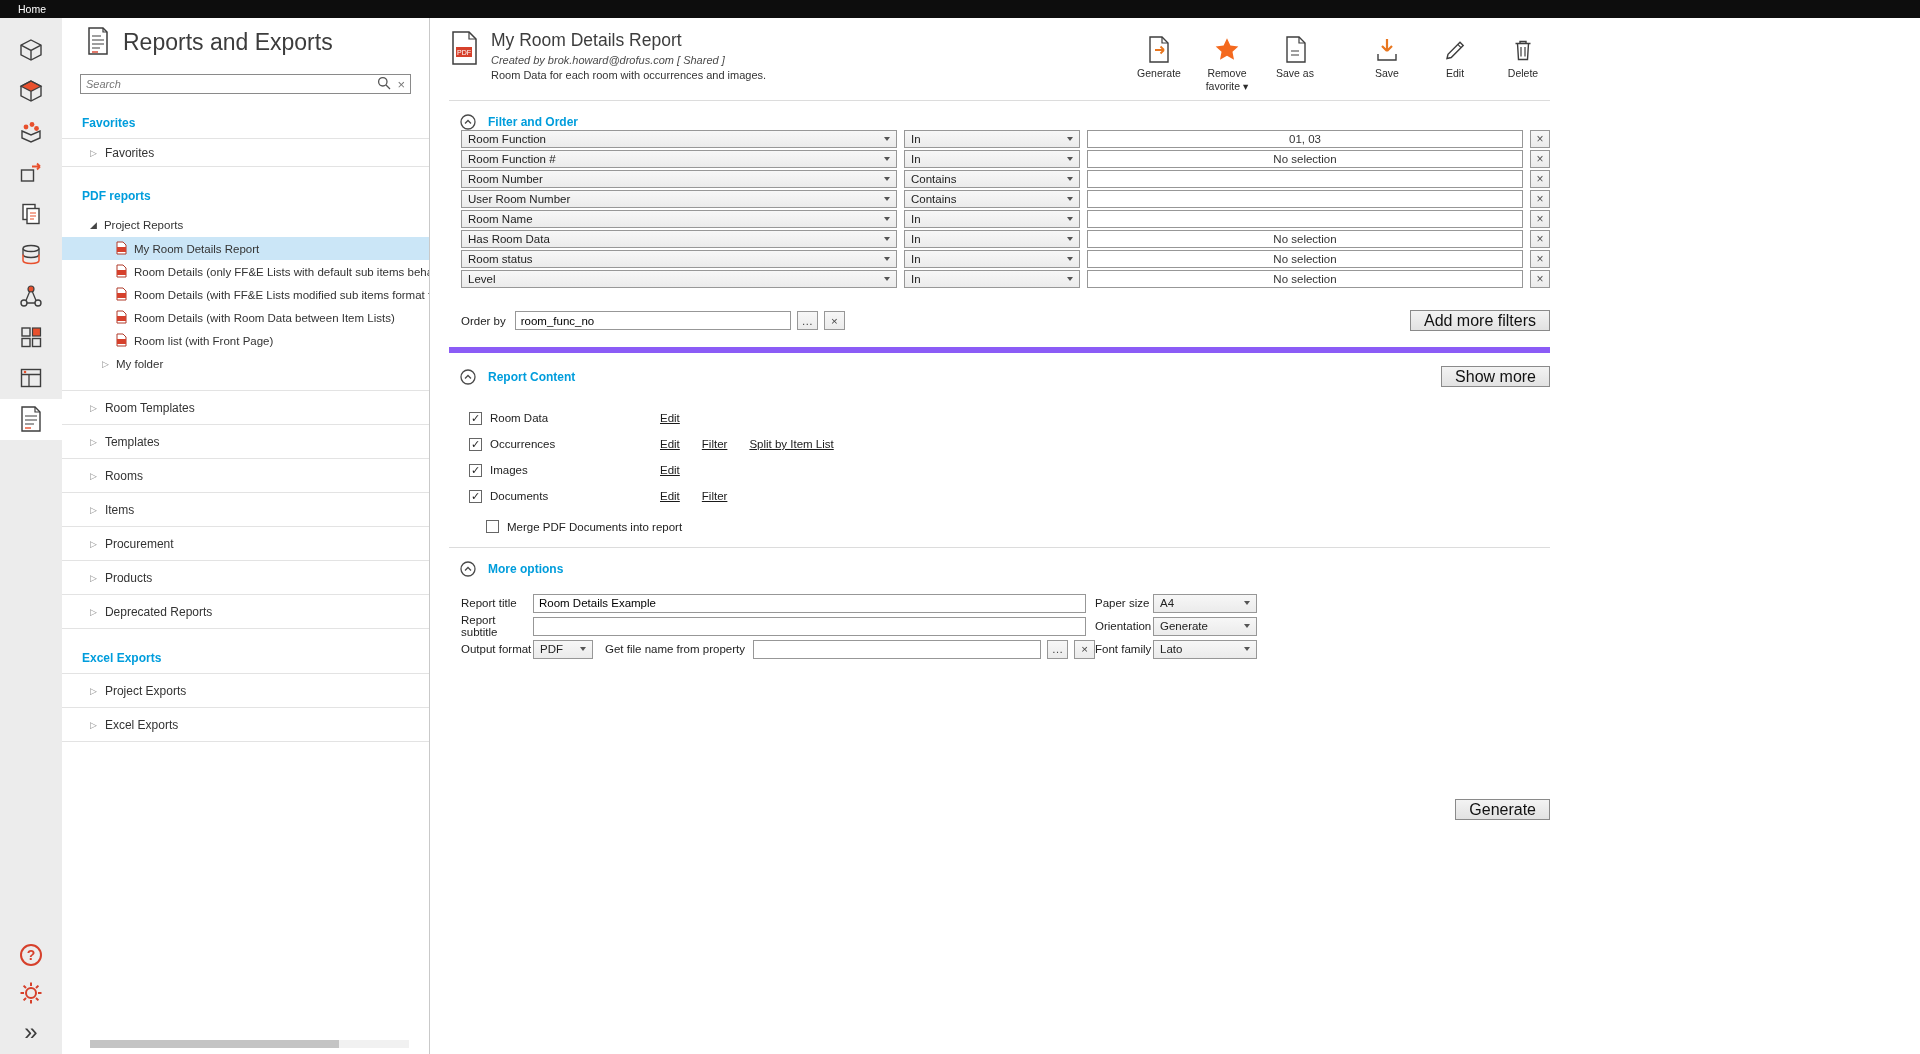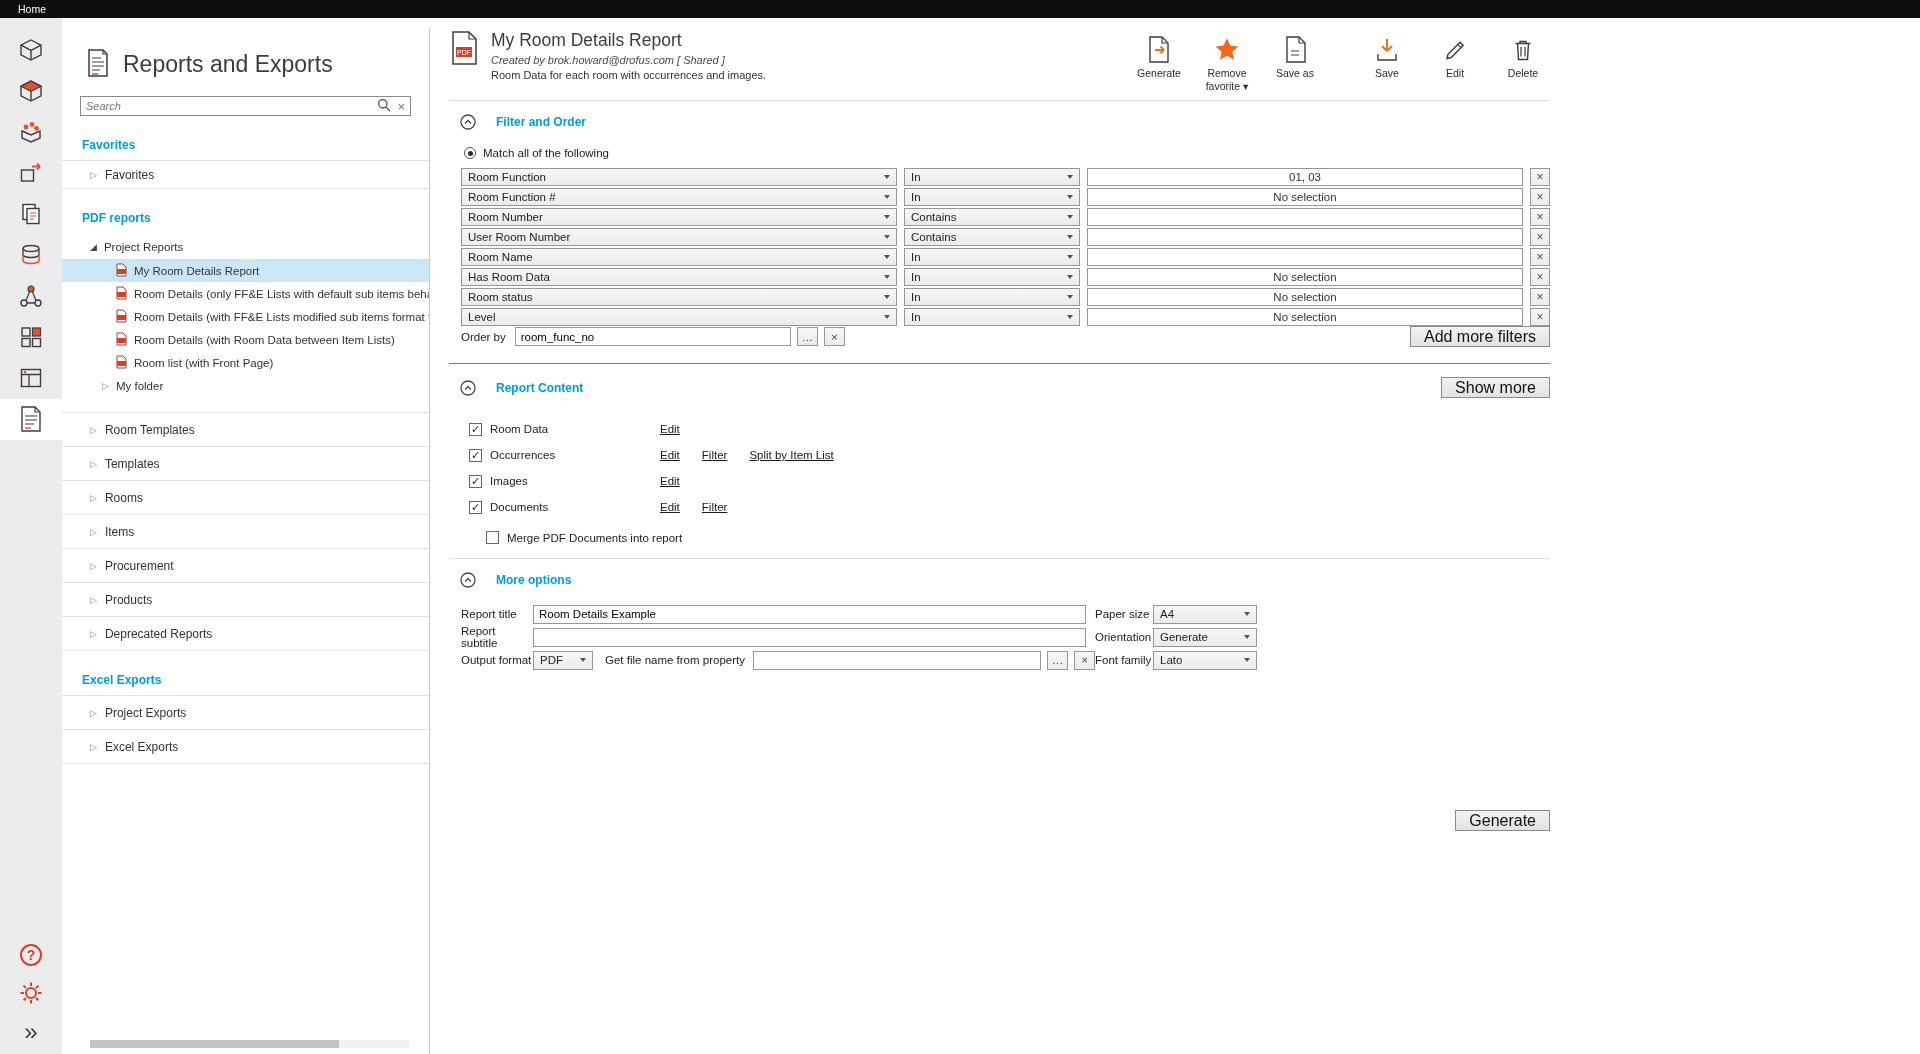--- a/index.html
+++ b/index.html
@@ -14,21 +14,21 @@
   .iconbar { position:absolute; top:18px; left:0; width:62px; bottom:0; background:#ececec;
              display:flex; flex-direction:column; align-items:center; padding-top:12px; }
   .ibtn { width:62px; height:41px; display:flex; align-items:center; justify-content:center; cursor:pointer; }
   .ibtn.selected { background:#ffffff; }
   .icon-bottom { margin-top:auto; padding-bottom:12px; display:flex; flex-direction:column; align-items:center; gap:14px; }
   .help-badge { width:22px; height:22px; border:2px solid #d6402b; border-radius:50%; color:#d6402b;
                 font-weight:bold; font-size:14px; display:flex; align-items:center; justify-content:center; }
   .chevrons { font-size:24px; color:#3e3e3e; line-height:20px; }
 
   
-  .panel { position:absolute; top:28px; left:62px; width:368px; bottom:0; background:#fff;
+  .panel { position:absolute; top:6px; left:62px; width:368px; bottom:0; background:#fff;
            border-right:1px solid #c9c9c9; color:#333; overflow:hidden; }
   .panel-header { display:flex; align-items:center; gap:13px; padding:20px 0 0 24px; }
   .panel-title { font-size:23px; color:#3c3c3c; }
   .search-row { margin:16px 18px 0 18px; height:20px; border:1px solid #8a8a8a; display:flex; align-items:center; padding:0 5px; gap:6px; background:#fff; }
   .search-input { flex:1; border:none; outline:none; font-size:11px; color:#333; min-width:0; }
   .search-input::placeholder { color:#777; font-style:italic; }
   .search-x { color:#777; font-size:13px; cursor:pointer; }
   .blue-label { color:#009ddc; font-weight:bold; font-size:12px; margin:22px 0 0 20px; }
   .prow { height:28px; display:flex; align-items:center; border-top:1px solid #e3e3e3; padding-left:28px; gap:8px; cursor:pointer; font-size:12px; }
   .prow:last-child { }
@@ -53,42 +53,42 @@
   .mh-text { margin-left:12px; }
   .mh-title { font-size:17.5px; color:#3d3d3d; }
   .mh-meta { font-size:11px; font-style:italic; color:#4a4a4a; margin-top:3px; }
   .mh-desc { font-size:11px; color:#333; margin-top:3px; }
   .toolbar { margin-left:auto; display:flex; align-items:flex-start; gap:14px; padding-top:2px; }
   .tbtn { display:flex; flex-direction:column; align-items:center; width:54px; font-size:10.5px; color:#2c2c2c;
           cursor:pointer; text-align:center; line-height:1.2; }
   .tbtn .ticon { height:32px; display:flex; align-items:flex-end; justify-content:center; margin-bottom:3px; }
   .tbtn.save-gap { margin-left:24px; }
 
-  .section-head { display:flex; align-items:center; gap:20px; padding:13px 0 0 11px; }
+  .section-head { display:flex; align-items:center; gap:12px; padding:13px 0 0 11px; }
   .section-title { color:#009ddc; font-weight:bold; font-size:12px; }
   .collapse-btn { width:16px; height:16px; cursor:pointer; display:flex; }
 
   .radio-row { display:flex; align-items:center; gap:7px; margin:17px 0 9px 15px; }
   .radio { width:12px; height:12px; border:1px solid #555; border-radius:50%; position:relative; background:#fff; cursor:pointer; }
   .radio.on::after { content:""; position:absolute; inset:2.5px; background:#2b2b2b; border-radius:50%; }
 
   .fgrid { margin-left:12px; display:flex; flex-direction:column; gap:2px; }
   .frow { display:flex; gap:7px; height:18px; }
   .combo { border:1px solid #979797; background:linear-gradient(#f7f7f7,#ebebeb); display:flex; align-items:center;
            padding:0 6px; cursor:pointer; gap:12px; }
   .combo .ctext { flex:1; font-size:11.5px; color:#222; white-space:nowrap; overflow:hidden; }
   .carrow { width:0; height:0; border-left:3.5px solid transparent; border-right:3.5px solid transparent; border-top:4px solid #555; flex:none; }
   .combo.field { width:436px; }
   .combo.op { width:176px; }
   .vbox { width:436px; border:1px solid #979797; background:#fff; display:flex; align-items:center; justify-content:center;
           font-size:11.5px; color:#333; cursor:text; }
   .xbtn { width:20px; border:1px solid #979797; background:linear-gradient(#f7f7f7,#ebebeb); display:flex; align-items:center;
           justify-content:center; color:#555; font-size:12px; cursor:pointer; }
 
-  .orderbar { display:flex; align-items:center; padding-left:12px; padding-bottom:16px; border-bottom:1px solid #8b5cf6; }
+  .orderbar { display:flex; align-items:center; margin-top:22px; padding-left:12px; padding-bottom:16px; border-bottom:6px solid #8b5cf6; }
   .orderbar .olabel { margin-right:9px; }
   .tinput { border:1px solid #979797; height:19px; font-size:11.5px; padding:0 5px; outline:none; background:#fff; }
   .order-input { width:276px; }
   .sqbtn { height:19px; width:21px; border:1px solid #979797; background:linear-gradient(#f7f7f7,#ebebeb); font-size:11.5px;
            margin-left:6px; cursor:pointer; display:flex; align-items:center; justify-content:center; color:#444; }
   .gray-btn { border:1px solid #8a8a8a; background:linear-gradient(#f3f3f3,#e2e2e2); font-size:16px; height:21px;
               padding:0 13px; cursor:pointer; color:#111; display:inline-flex; align-items:center; }
   .push-right { margin-left:auto; }
 
   .rc-wrap { padding-bottom:14px; border-bottom:1px solid #dcdcdc; }
@@ -419,24 +419,20 @@
       <div class="section-head">
         <span class="collapse-btn">
             <svg width="16" height="16" viewBox="0 0 16 16">
               <circle cx="8" cy="8" r="7" fill="none" stroke="#4a4a4a" stroke-width="1.3"></circle>
               <path d="M5 9.5 8 6.5l3 3" fill="none" stroke="#4a4a4a" stroke-width="1.3"></path>
             </svg>
           </span>
         <span class="section-title">Filter and Order</span>
       </div>
 
-      <div class="radio-row">
-        <span class="radio on"></span>
-        <span>Match all of the following</span>
-      </div>
 
       <div class="fgrid">
         <div class="frow">
           <div class="combo field">
               <span class="ctext">Room Function</span>
               <span class="carrow"></span>
             </div>
           <div class="combo op">
               <span class="ctext">In</span>
               <span class="carrow"></span>

